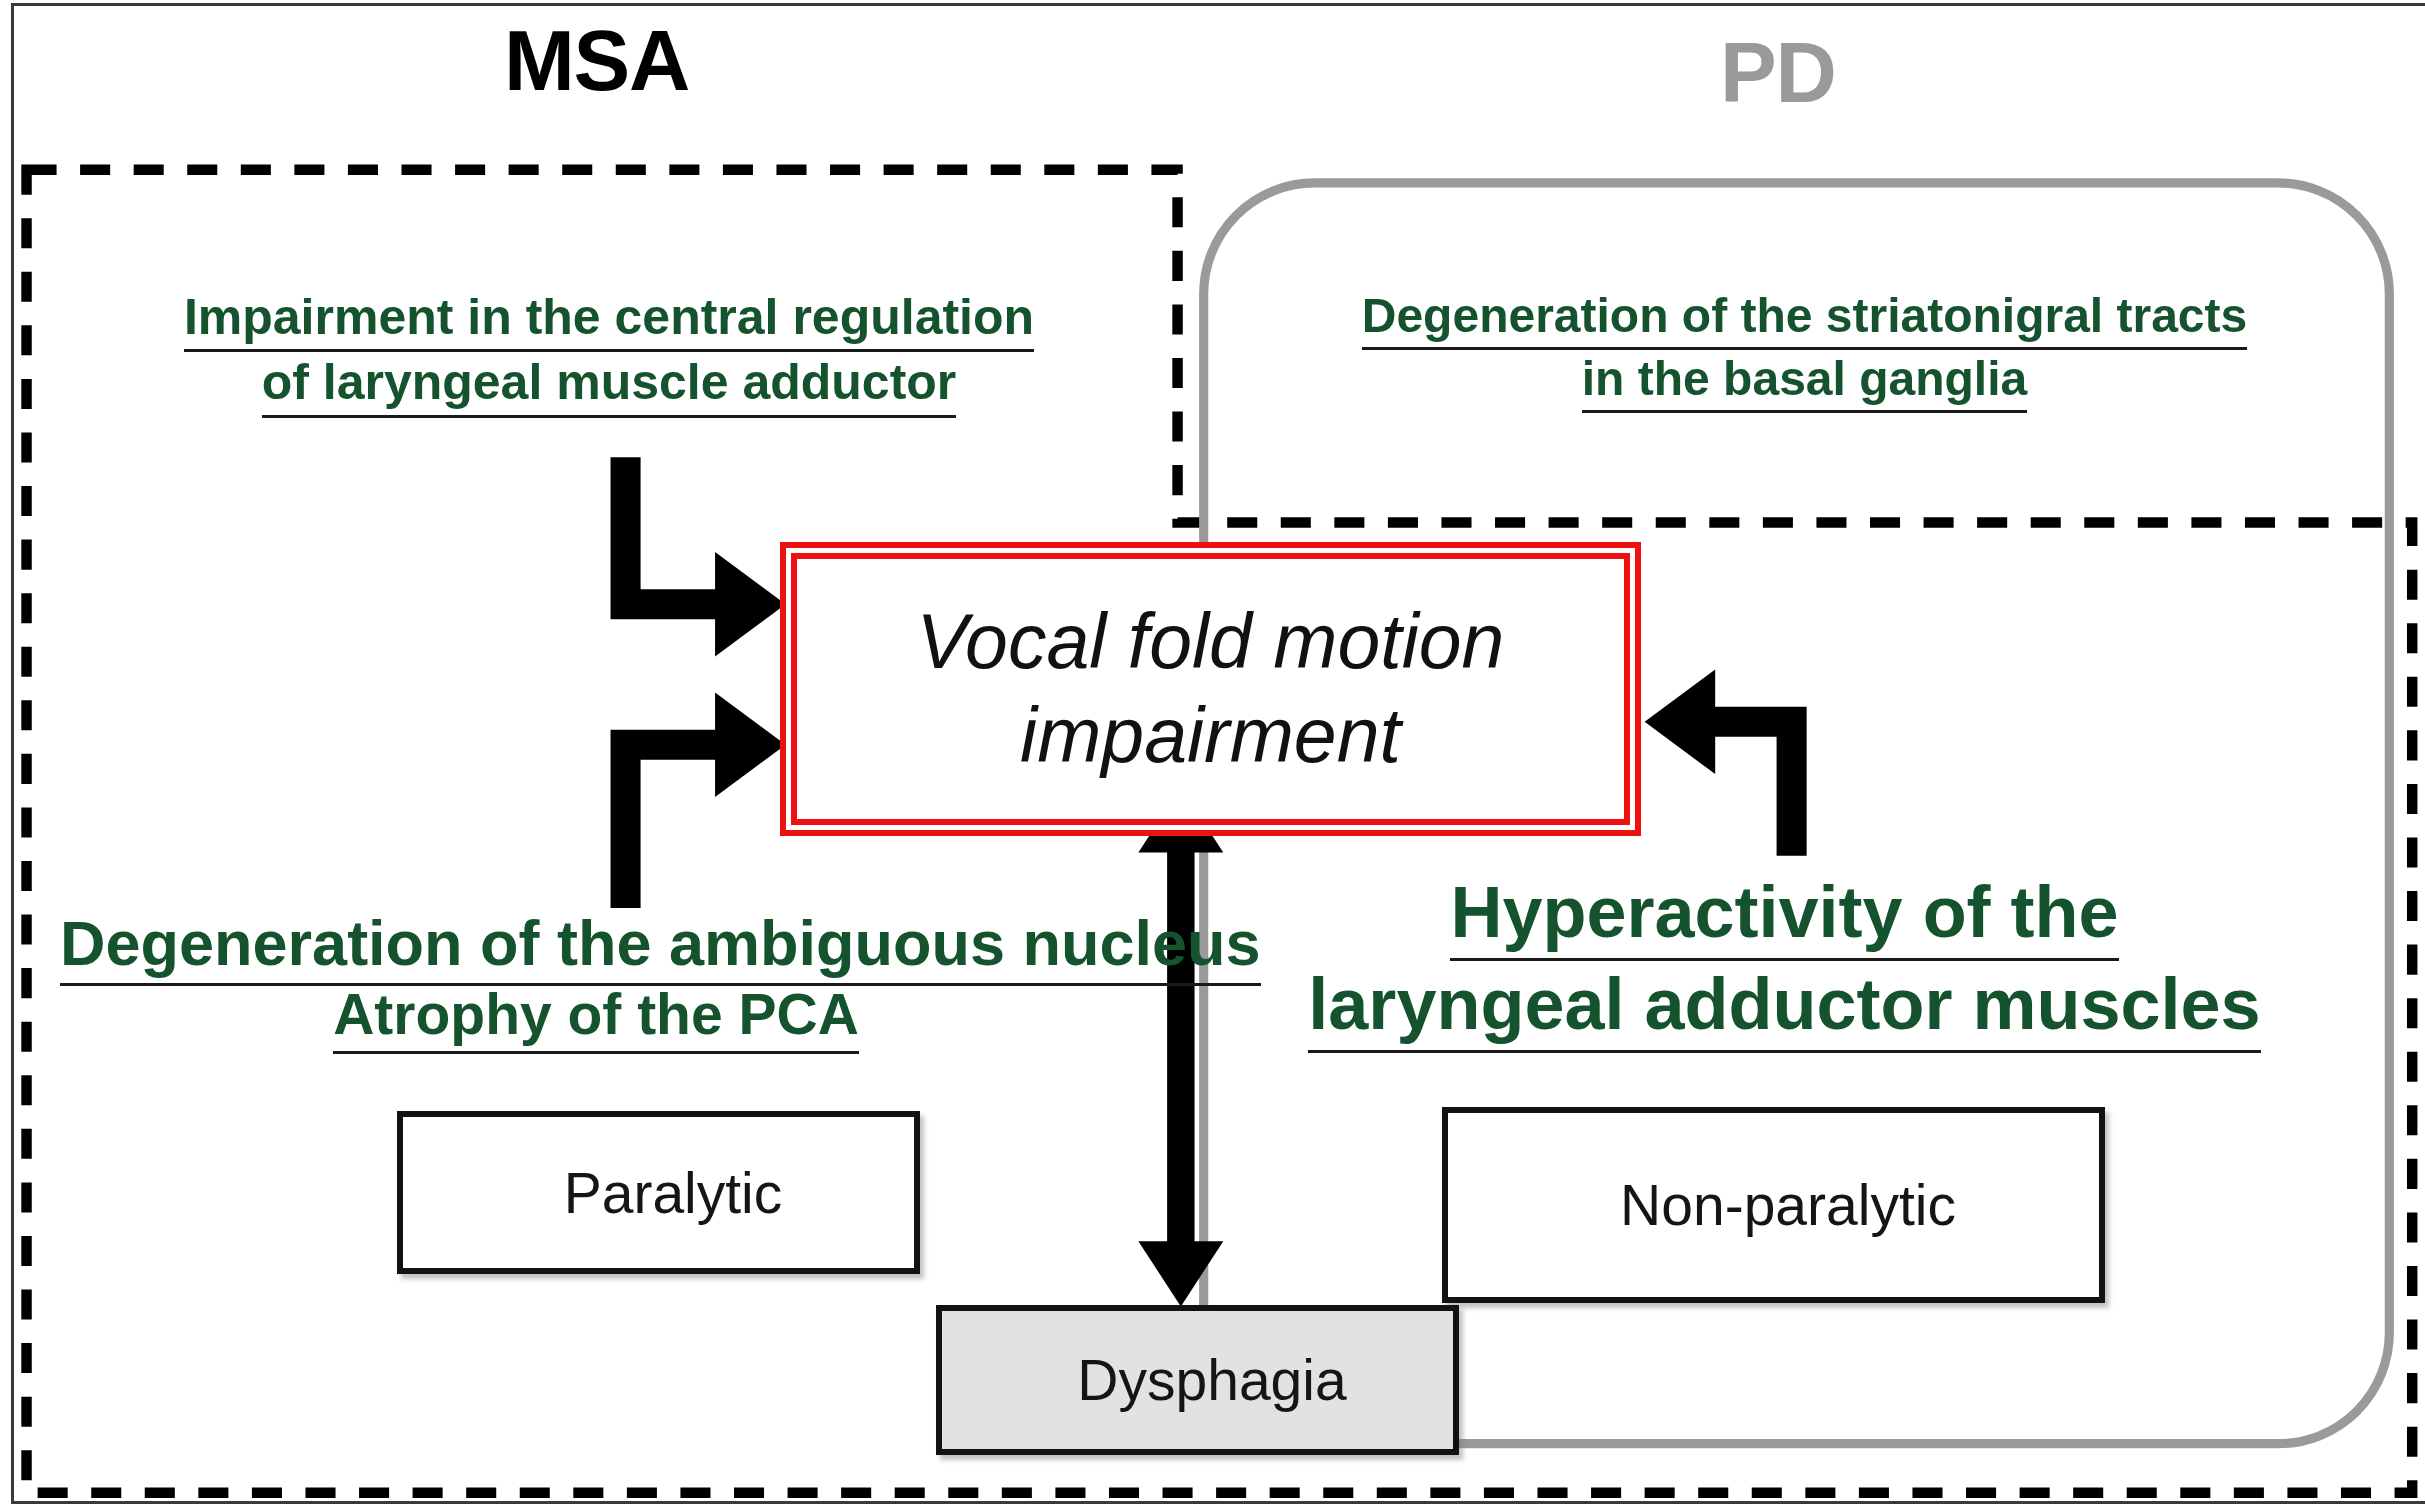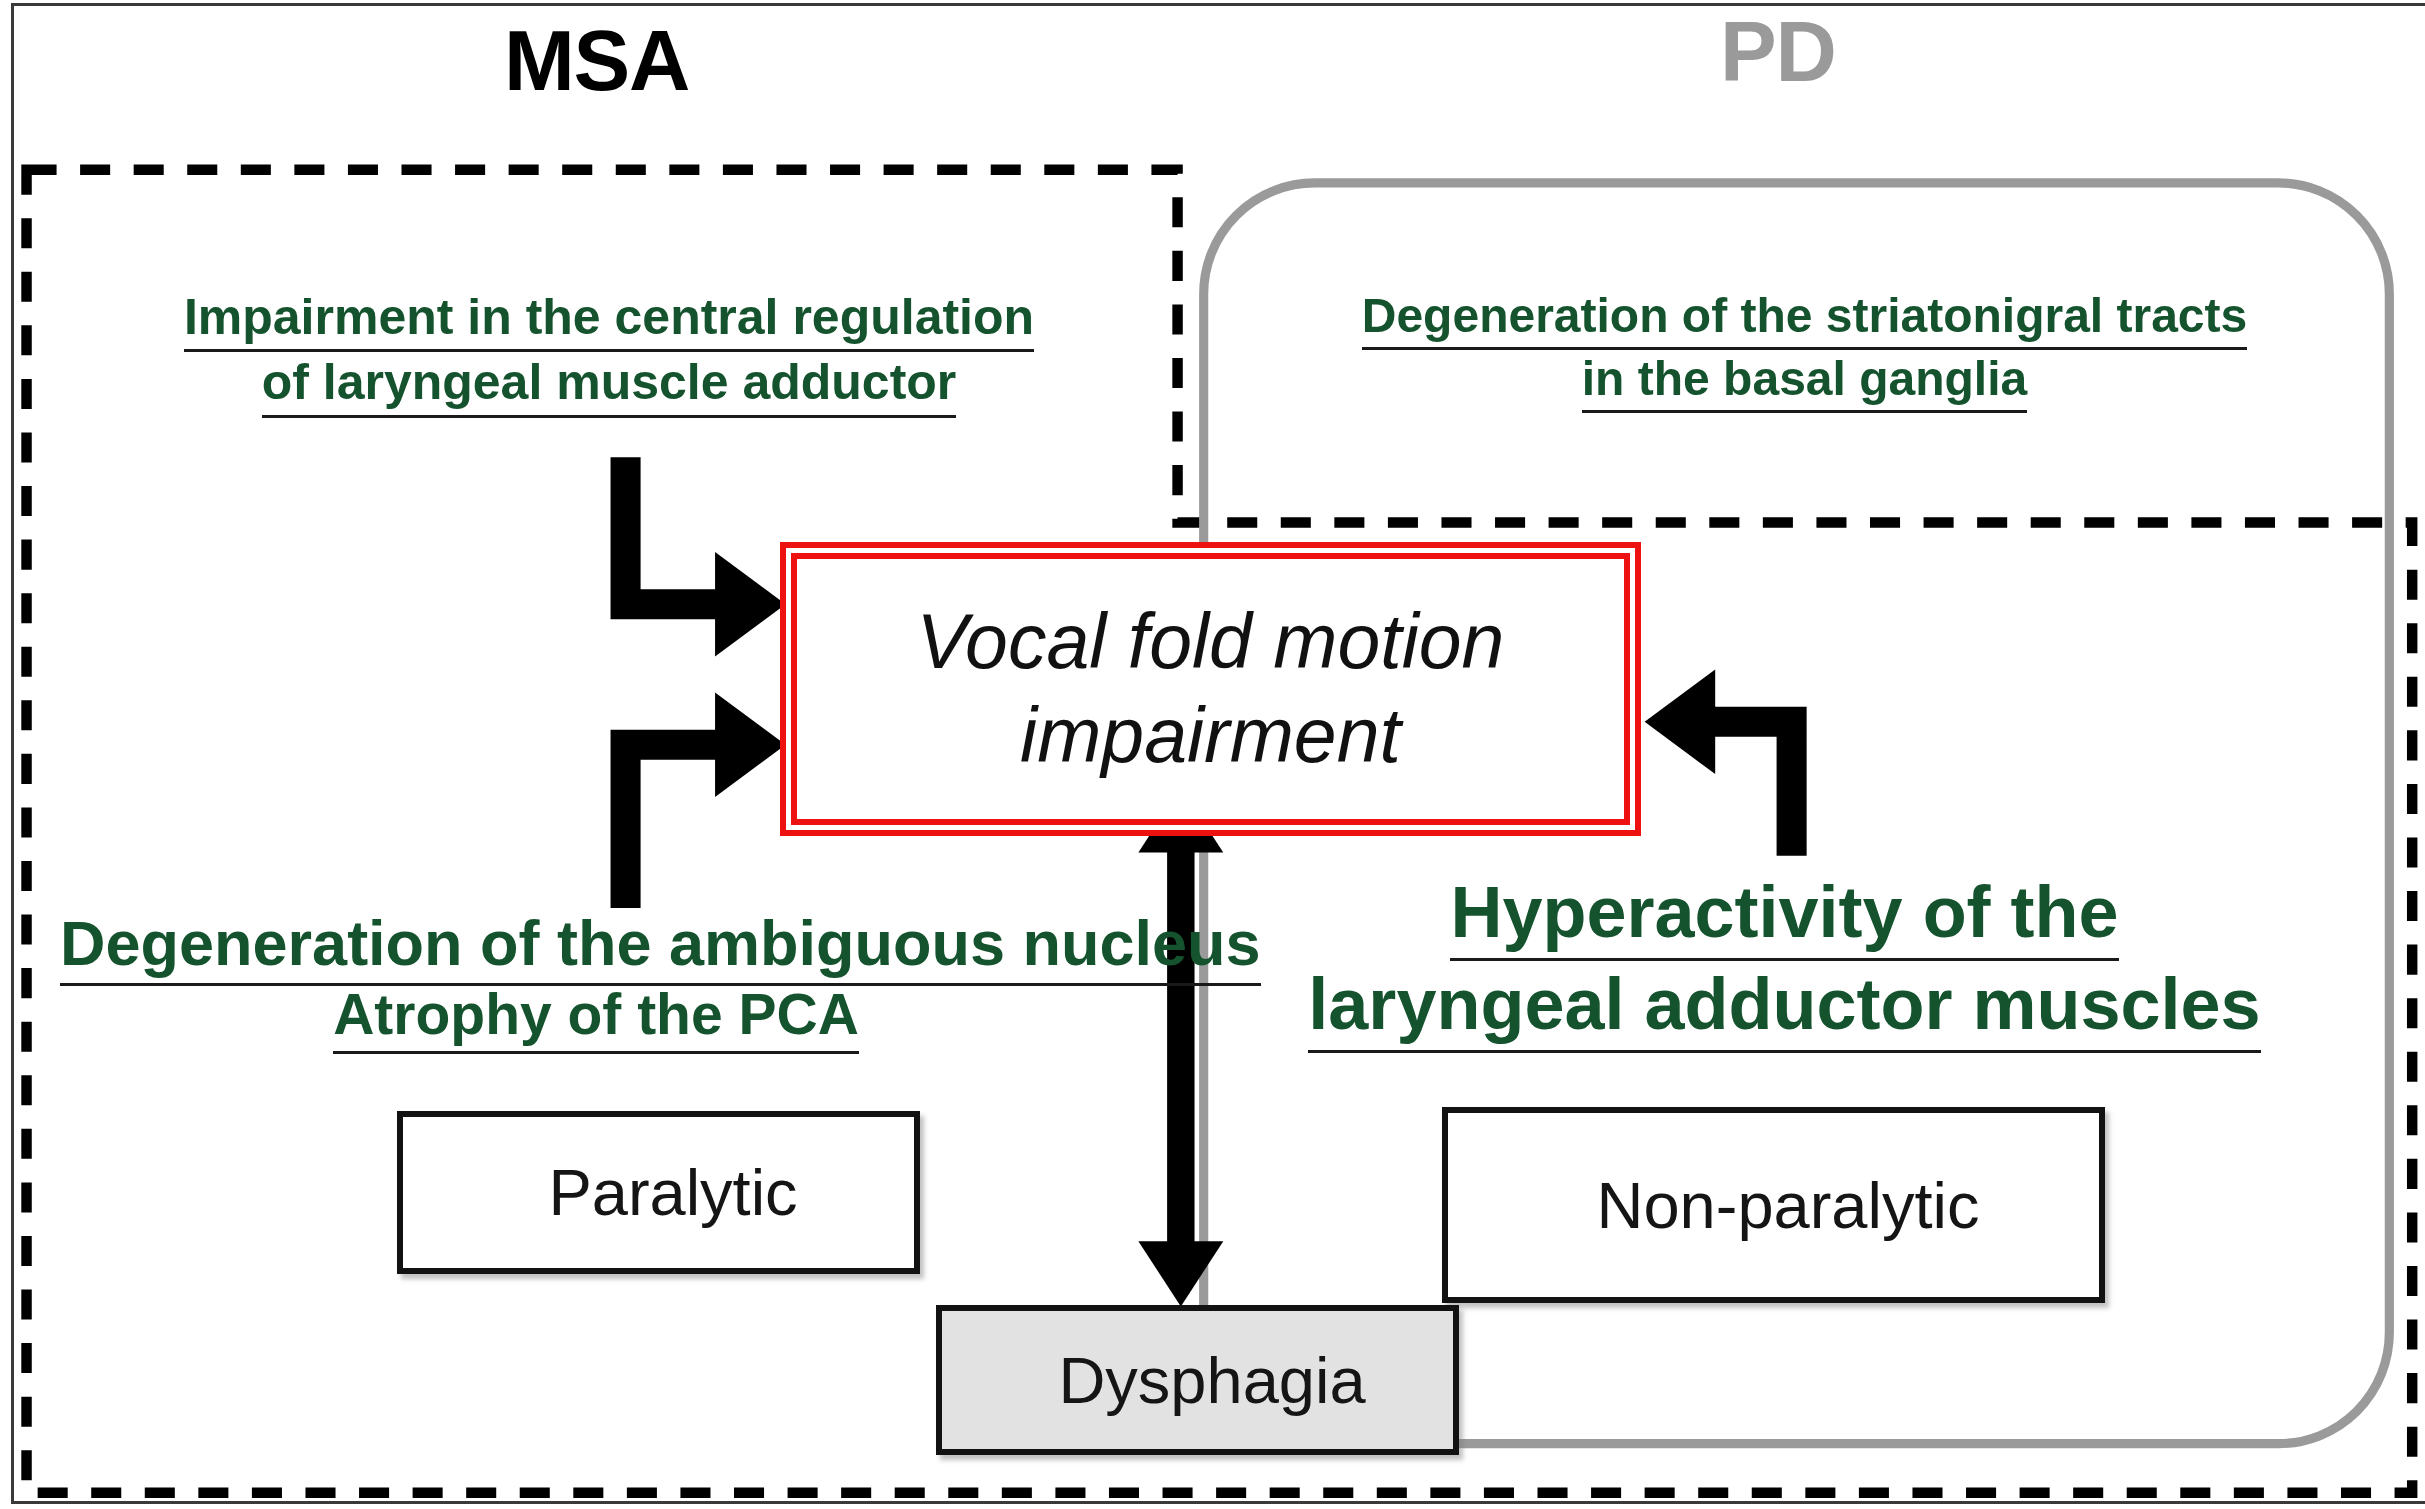--- a/index.html
+++ b/index.html
@@ -34,21 +34,21 @@
   
   .group-title {
     position: absolute;
     font-weight: bold;
     font-size: 85px;
     line-height: 1;
     letter-spacing: -1.3px;
     white-space: nowrap;
   }
   #msa-title { left: 496px; top: 18.3px; color: #000000; }
-  #pd-title  { left: 1712px; top: 9px; color: #9a9a9a; }
+  #pd-title  { left: 1712px; top: 30px; color: #9a9a9a; }
 
   
   .cause {
     position: absolute;
     text-align: center;
     font-weight: bold;
     line-height: 1.22;
     color: #14532d;
     text-decoration: underline;
   }
@@ -108,21 +108,21 @@
 
   
   .outcome-box {
     position: absolute;
     border: 6.5px solid #121212;
     box-sizing: border-box;
     background: #ffffff;
     display: flex;
     align-items: center;
     justify-content: center;
-    font-size: 65px;
+    font-size: 57px;
     color: #151515;
     box-shadow: 3.9px 4.6px 4.6px rgba(120,120,120,0.45);
     padding-left: 29px;
   }
   #paralytic-box    { left: 389px;  top: 1111px; width: 523px;  height: 163px; }
   #nonparalytic-box { left: 1434px; top: 1107px; width: 663px; height: 196px; }
   #dysphagia-box {
     left: 928px; top: 1305px; width: 523px; height: 150px;
     background: #e2e2e2;
   }

